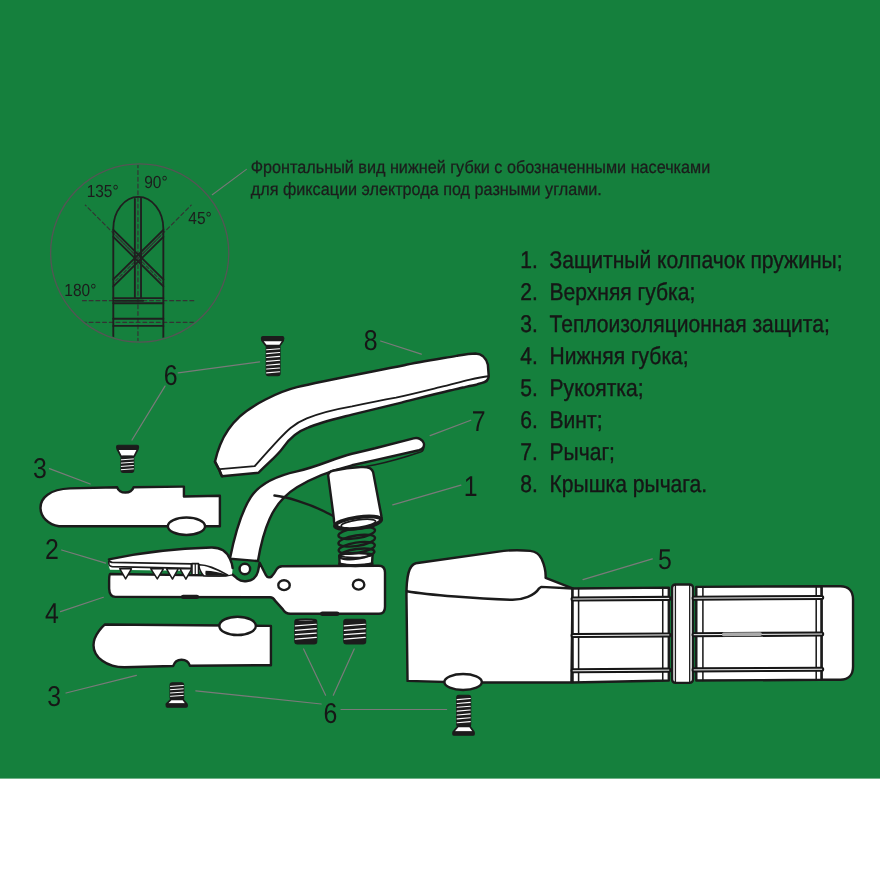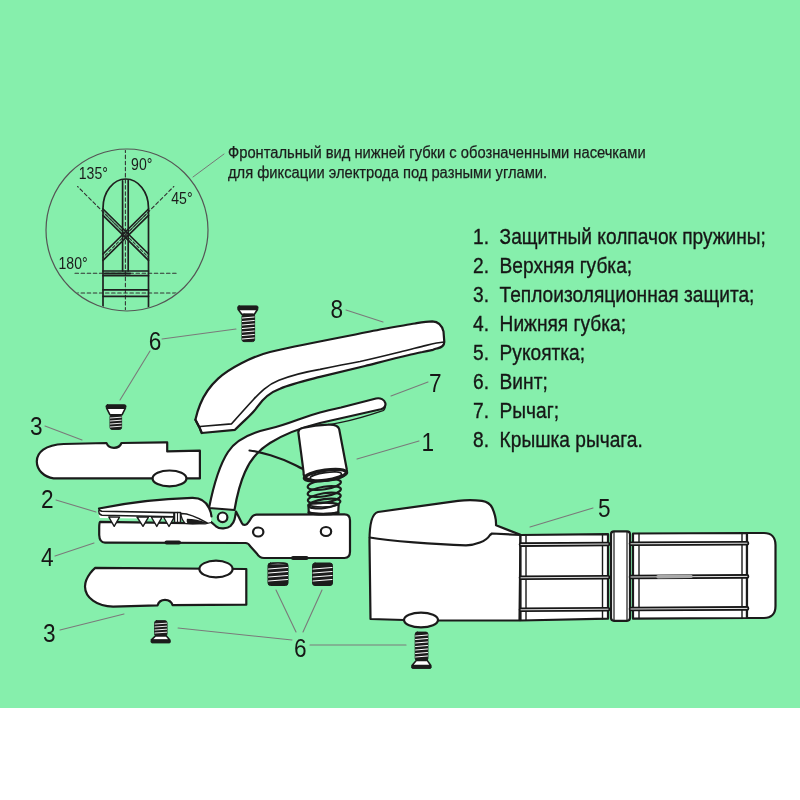--- a/index.html
+++ b/index.html
@@ -1,16 +1,16 @@
 <!DOCTYPE html>
 <html><head>
 <meta charset="utf-8">
 <style>
 html,body{margin:0;padding:0;background:#fff;}
-#page{position:relative;width:800px;height:708px;background:#86efac;overflow:hidden;
+#page{position:relative;width:800px;height:708px;background:#15803d;overflow:hidden;
   font-family:"Liberation Sans",sans-serif;color:#1a1a1a;}
 .cap{position:absolute;left:228px;top:143px;font-size:16px;line-height:20px;-webkit-text-stroke:0.25px #1c1c1c;
   transform:scaleX(0.92);transform-origin:0 0;white-space:nowrap;color:#1c1c1c;}
 .list{position:absolute;left:473px;top:221.5px;font-size:22px;line-height:29px;-webkit-text-stroke:0.35px #161616;
   transform:scaleX(0.87);transform-origin:0 0;white-space:nowrap;color:#161616;}
 </style>
 </head>
 <body>
 <div id="page">
 <div class="cap">Фронтальный вид нижней губки с обозначенными насечками<br>для фиксации электрода под разными углами.</div>

